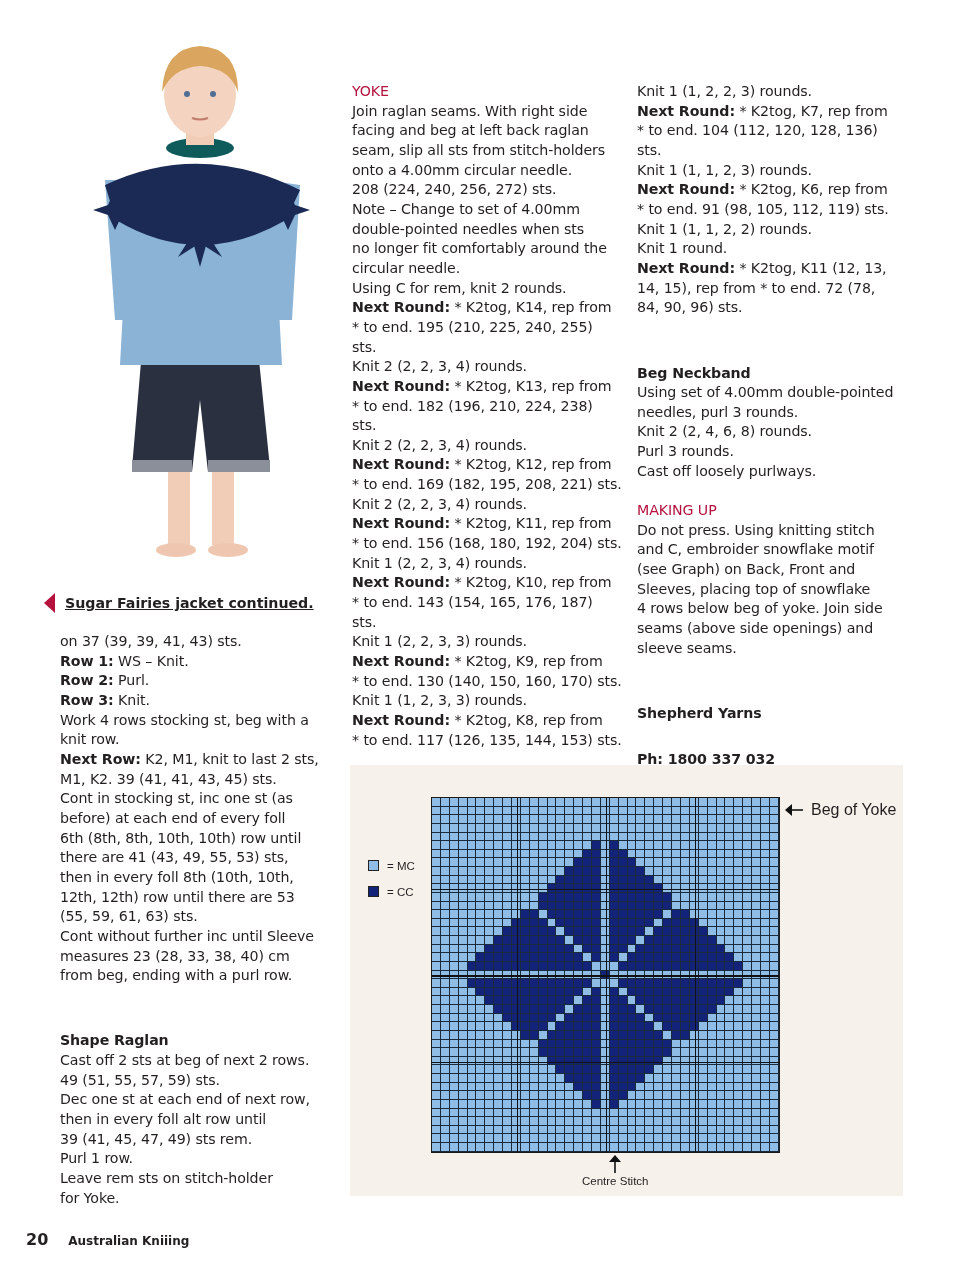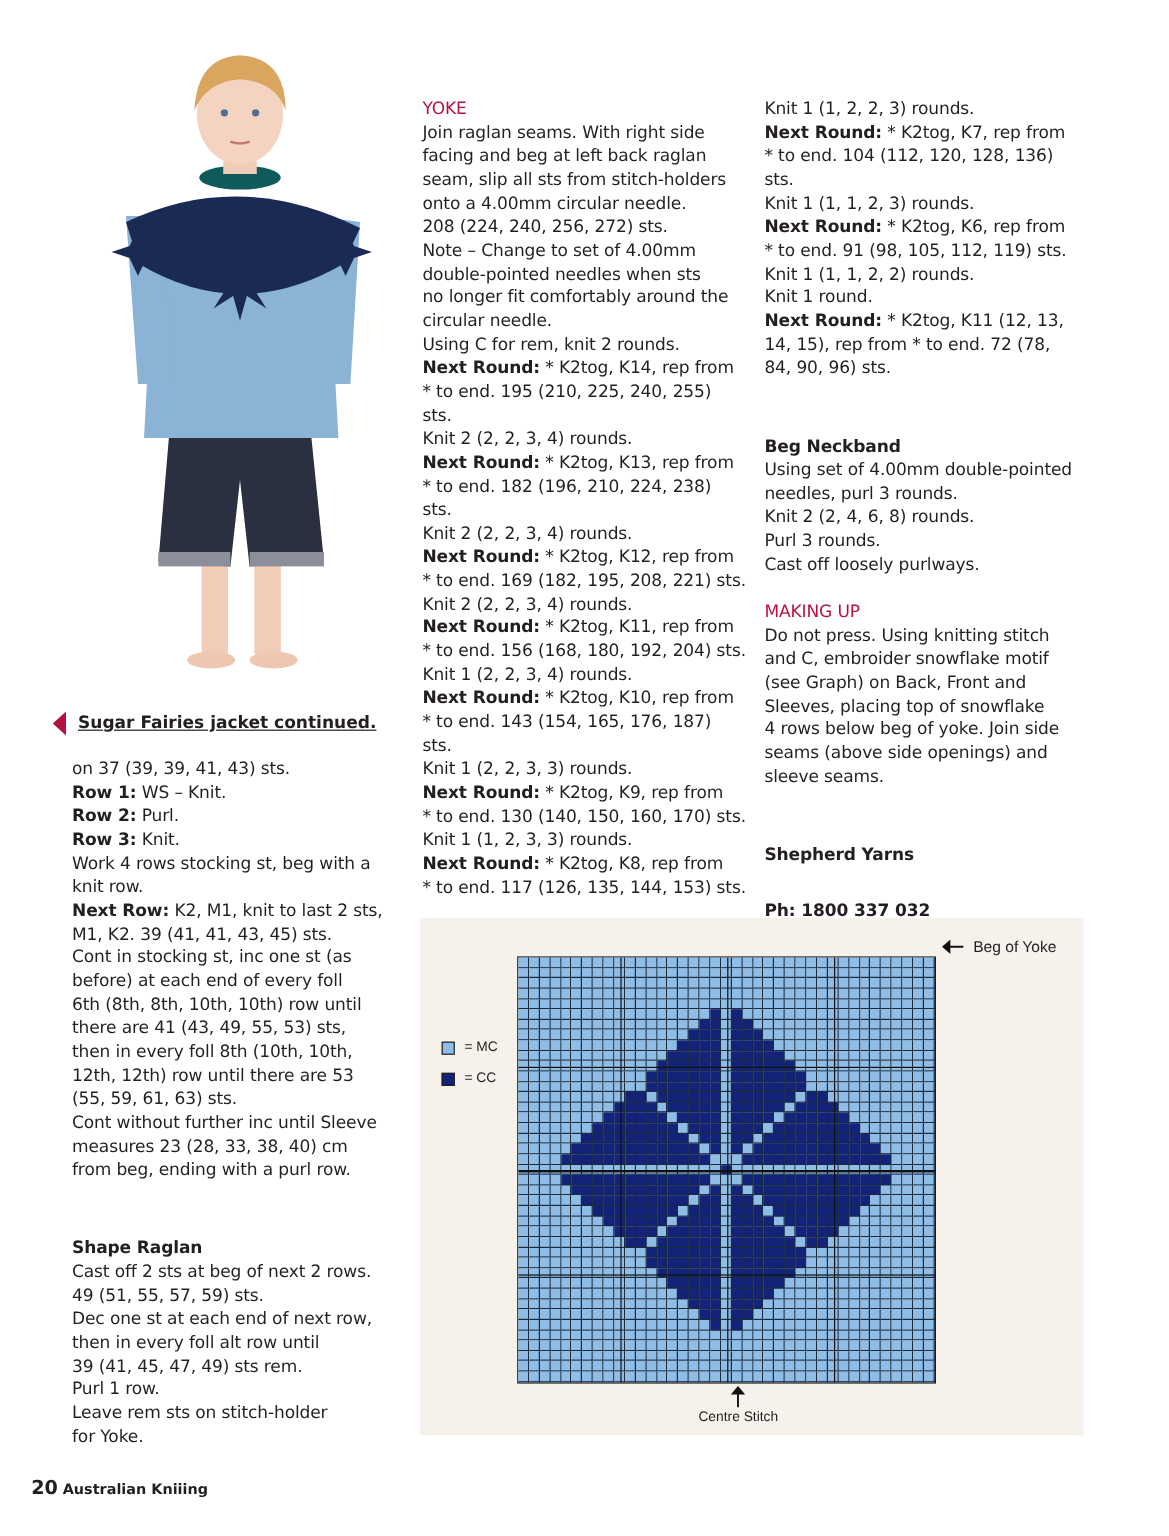--- a/index.html
+++ b/index.html
@@ -28,29 +28,29 @@
   
   .chart-panel { position: absolute; left: 350px; top: 765px; width: 553px; height: 431px; background: #f6f2eb; }
   .grid { position: absolute; left: 81px; top: 32px; display: grid; border: 1.5px solid #1b1b1b; }
   .cell { width: 8.9px; height: 8.64px; border-right: 0.7px solid #1a2a3d; border-bottom: 0.7px solid #1a2a3d; }
   .mc { background: #8fbde6; }
   .cc { background: #14237a; }
   .major-v { position: absolute; width: 1.4px; background: #111; }
   .major-h { position: absolute; height: 1.4px; background: #111; }
 
   .legend { position: absolute; left: 18px; top: 95px; font-family: "Liberation Sans", sans-serif; font-size: 11.5px; }
-  .legend-row { display: flex; align-items: center; gap: 8px; height: 26px; }
+  .legend-row { display: flex; align-items: flex-start; gap: 8px; height: 26px; }
   .sw { width: 11px; height: 11px; border: 1.2px solid #222; }
 
-  .beg-yoke { position: absolute; left: 435px; top: 16px; display: flex; align-items: center; gap: 8px; font-family: "Liberation Sans", sans-serif; font-size: 13px; }
+  .beg-yoke { position: absolute; left: 435px; top: 36px; display: flex; align-items: center; gap: 8px; font-family: "Liberation Sans", sans-serif; font-size: 16px; }
   .centre { position: absolute; left: 232px; top: 390px; text-align: center; font-family: "Liberation Sans", sans-serif; font-size: 11.5px; }
   .centre .arrow { display: block; margin: 0 auto 2px; }
 
   
-  .footer { position: absolute; left: 26px; top: 1230px; display: flex; gap: 4px; align-items: baseline; }
+  .footer { position: absolute; left: 26px; top: 1230px; display: flex; gap: 20px; align-items: baseline; }
   .footer .pg { font-weight: bold; font-size: 16px; }
   .footer .mag { font-weight: bold; font-size: 12px; }
 </style>
 </head>
 <body>
 
 <div class="photo">
   <svg viewBox="0 0 280 545">
 
     <rect x="108" y="450" width="22" height="75" fill="#f1cdb8"></rect>

